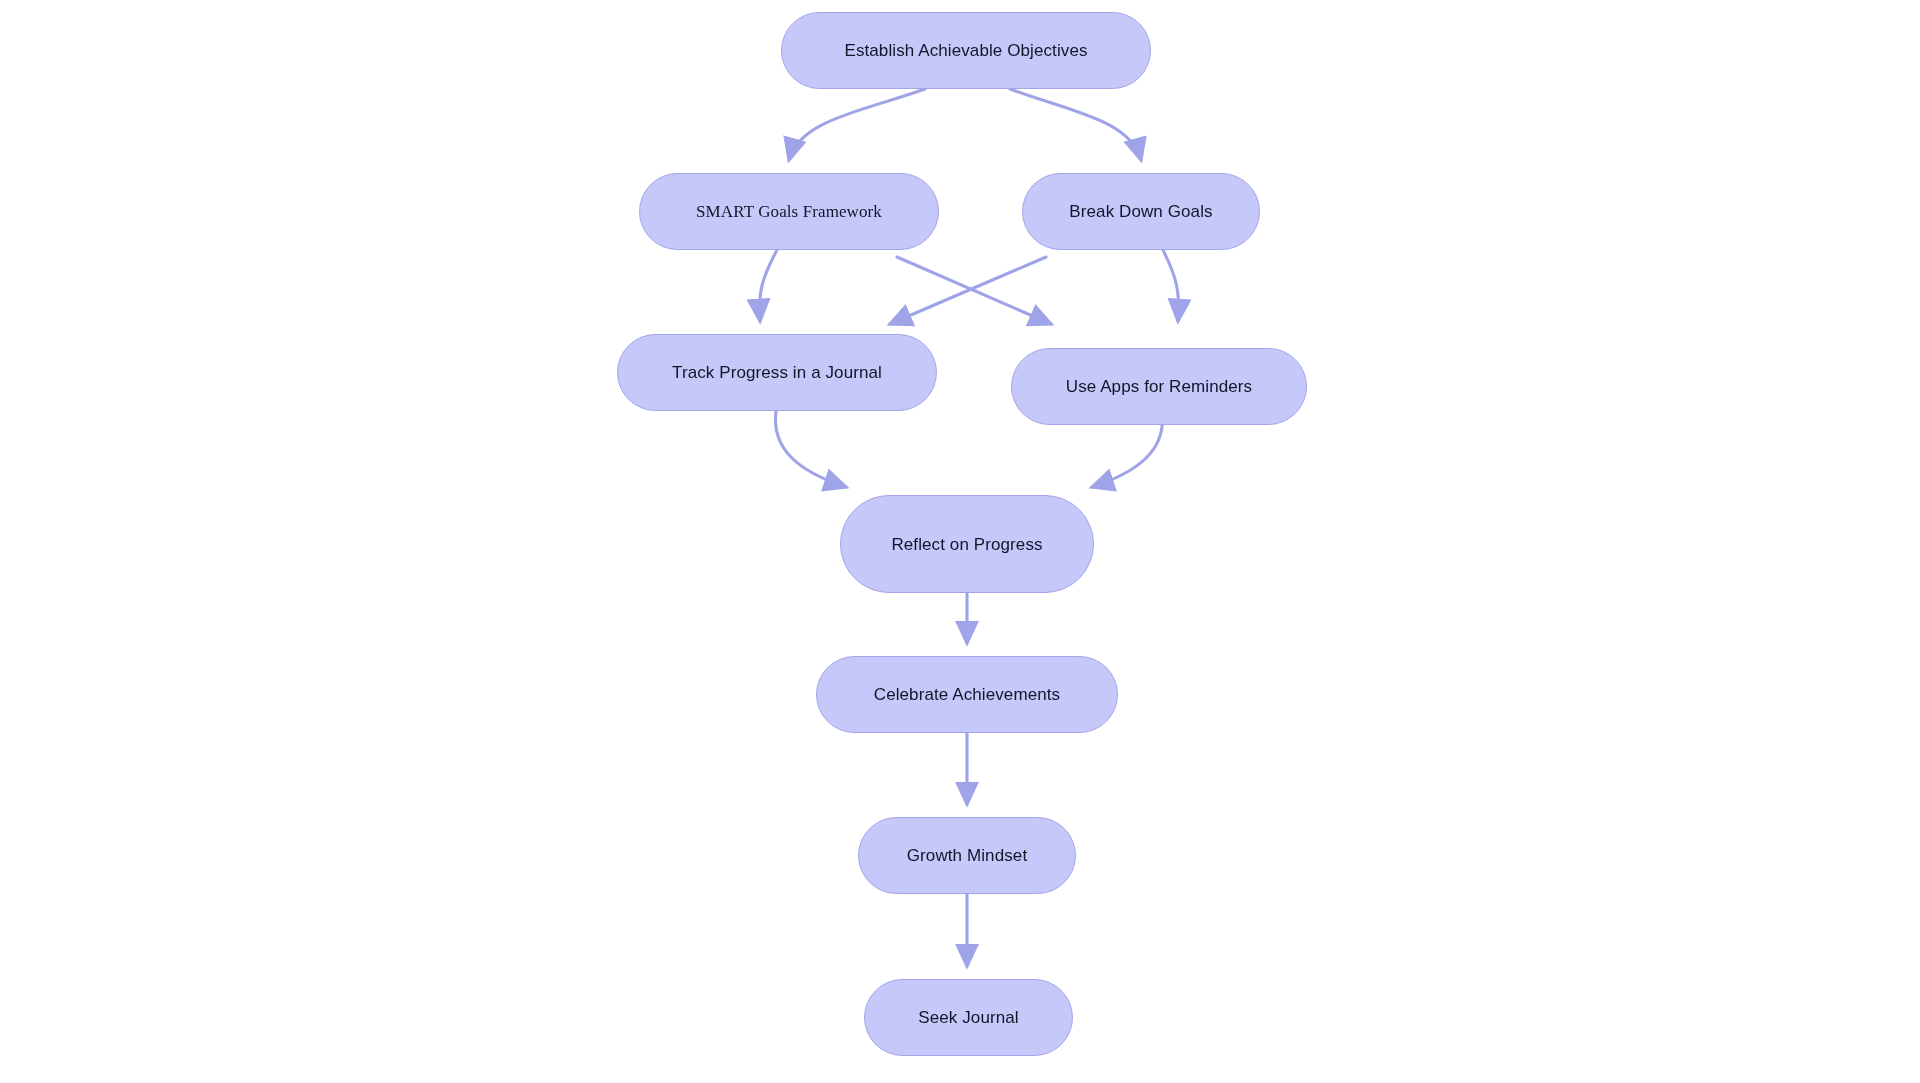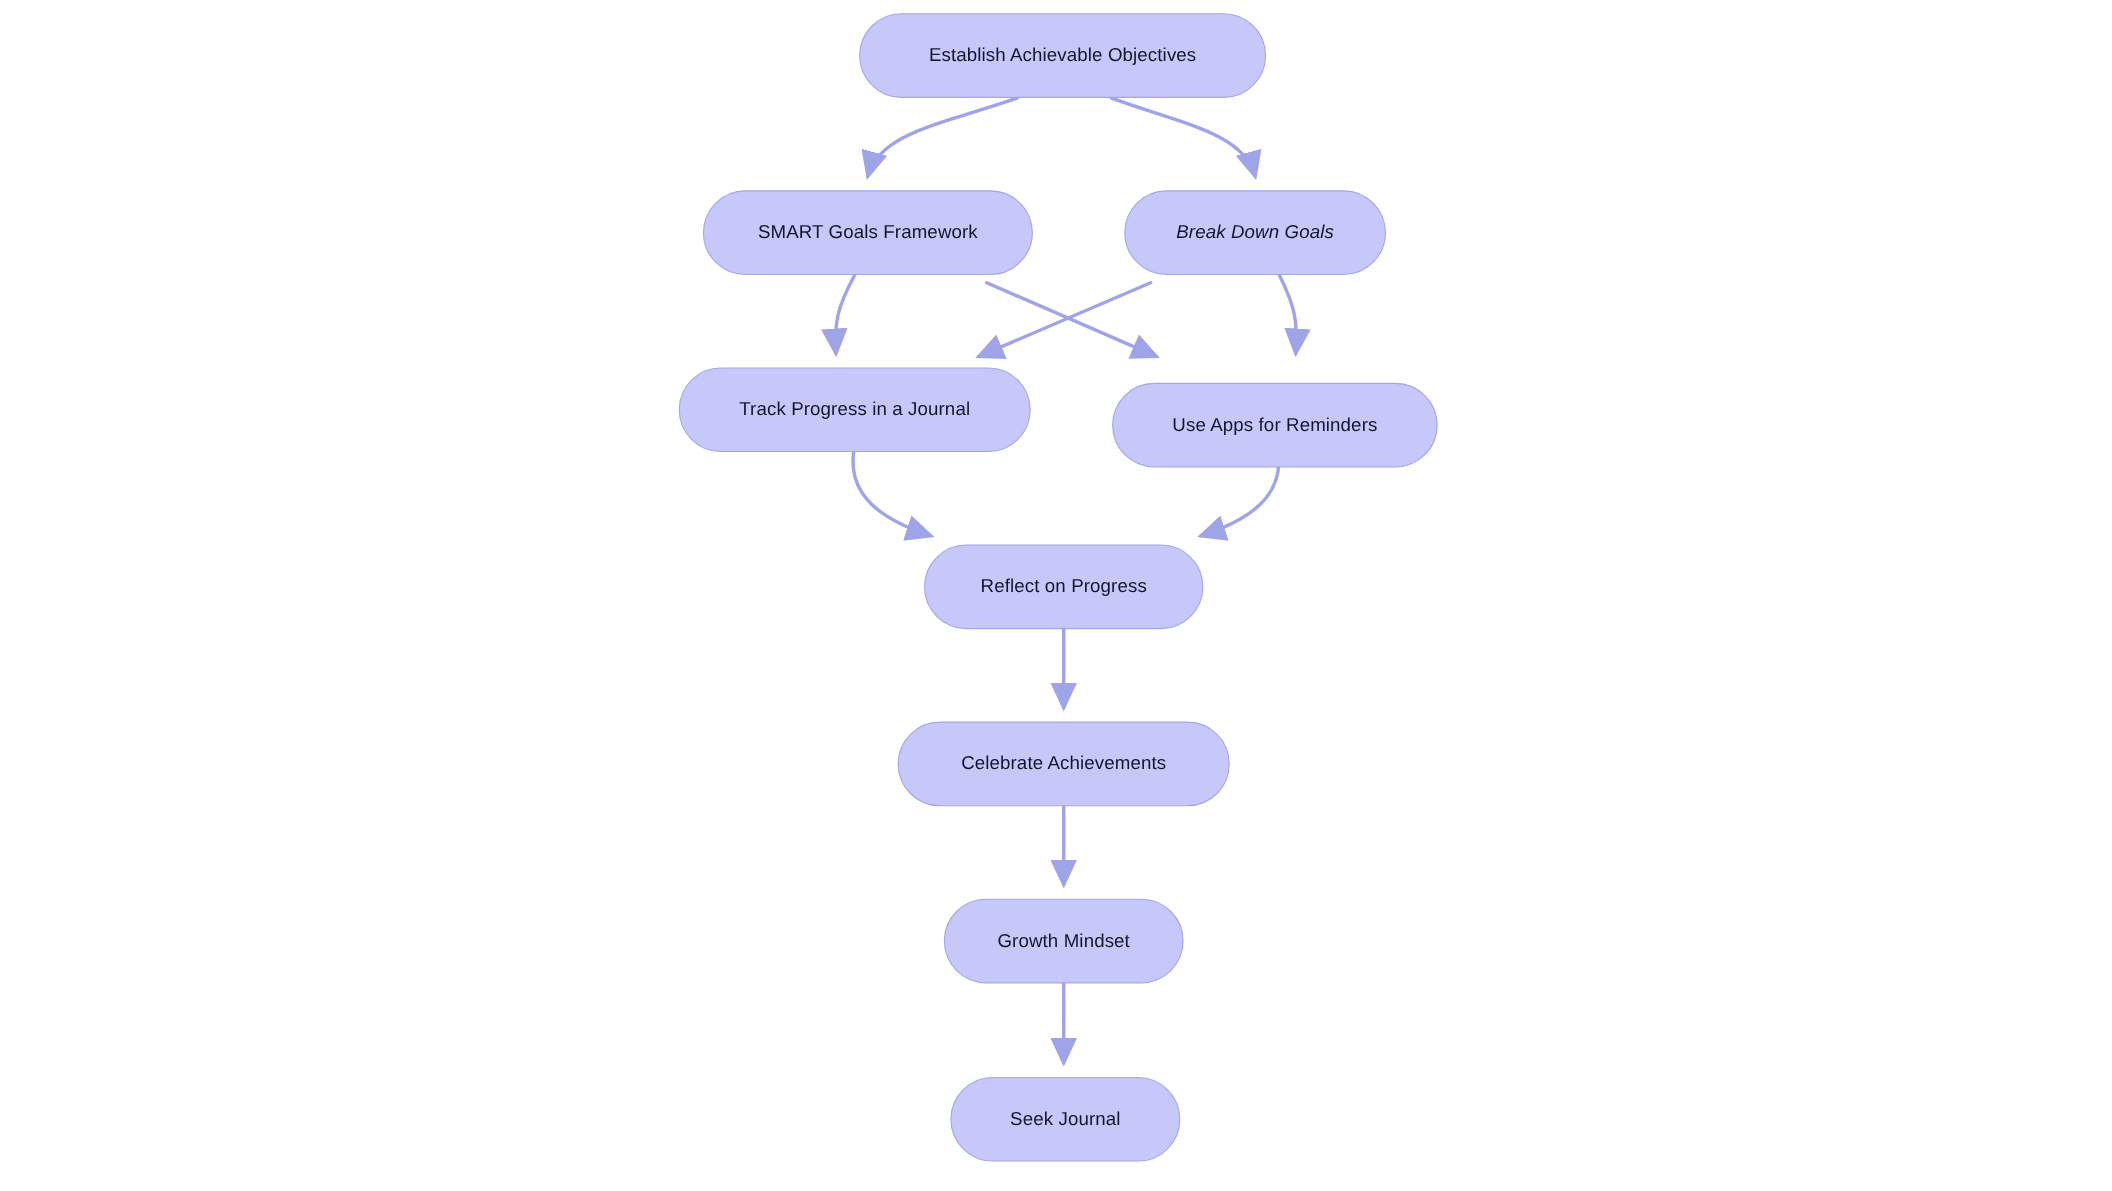--- a/index.html
+++ b/index.html
@@ -86,37 +86,37 @@
       <path d="M 967,733 L 967,804" marker-end="url(#arrowhead)"></path>
 
       <path d="M 967,894 L 967,966" marker-end="url(#arrowhead)"></path>
     </g>
   </svg>
 
   <div class="flow-node" style="left:781px; top:12px; width:370px; height:77px;">
     <span class="node-label">Establish Achievable Objectives</span>
   </div>
 
-  <div class="flow-node" style="left:639px; top:173px; width:300px; height:77px;">
+  <div class="flow-node" style="left:639px; top:173px; width:300px; height:77px;font-family:Liberation Serif, serif;">
     <span class="node-label">SMART Goals Framework</span>
   </div>
 
-  <div class="flow-node" style="left:1022px; top:173px; width:238px; height:77px;font-style:italic;">
+  <div class="flow-node" style="left:1022px; top:173px; width:238px; height:77px;">
     <span class="node-label">Break Down Goals</span>
   </div>
 
   <div class="flow-node" style="left:617px; top:334px; width:320px; height:77px;">
     <span class="node-label">Track Progress in a Journal</span>
   </div>
 
   <div class="flow-node" style="left:1011px; top:348px; width:296px; height:77px;">
     <span class="node-label">Use Apps for Reminders</span>
   </div>
 
-  <div class="flow-node" style="left:840px; top:495px; width:254px; height:77px;">
+  <div class="flow-node" style="left:840px; top:495px; width:254px; height:98px;">
     <span class="node-label">Reflect on Progress</span>
   </div>
 
   <div class="flow-node" style="left:816px; top:656px; width:302px; height:77px;text-align:center;">
     <span class="node-label">Celebrate Achievements</span>
   </div>
 
   <div class="flow-node" style="left:858px; top:817px; width:218px; height:77px;">
     <span class="node-label">Growth Mindset</span>
   </div>

